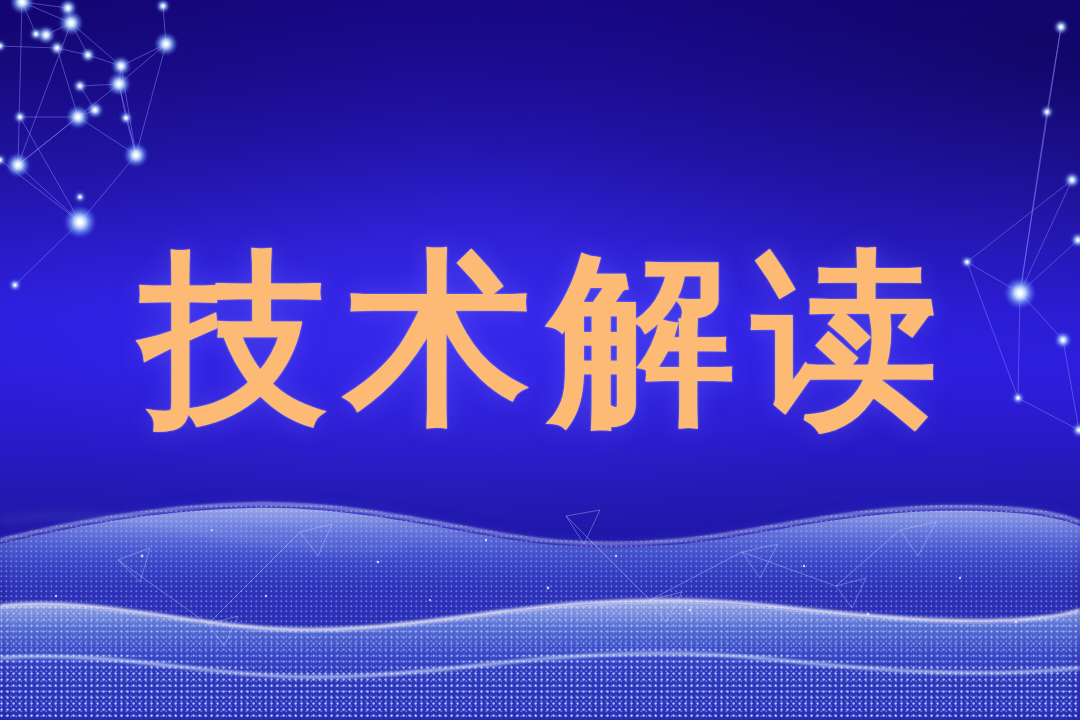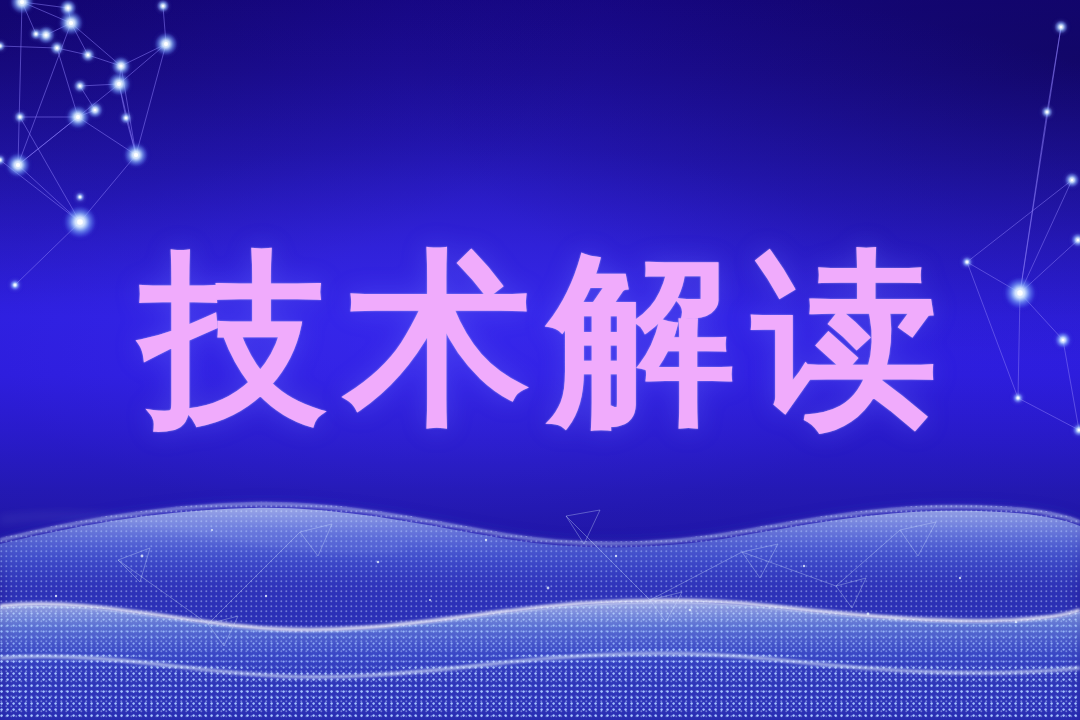--- a/index.html
+++ b/index.html
@@ -72,21 +72,21 @@
     top: 246px;
     display: flex;
     justify-content: center;
     pointer-events: none;
   }
   .title {
     font-family: "DejaVu Sans", "Liberation Sans", sans-serif;
     font-weight: 700;
     font-size: 186px;
     line-height: 1;
-    color: #f0abfc;
+    color: #fdba74;
     letter-spacing: 18px;
     padding-left: 18px;  
     white-space: nowrap;
     text-shadow:
       0 0 2px rgba(255,255,255,0.55),
       0 0 26px rgba(120,130,255,0.30);
   }
 
   
   .waves {

